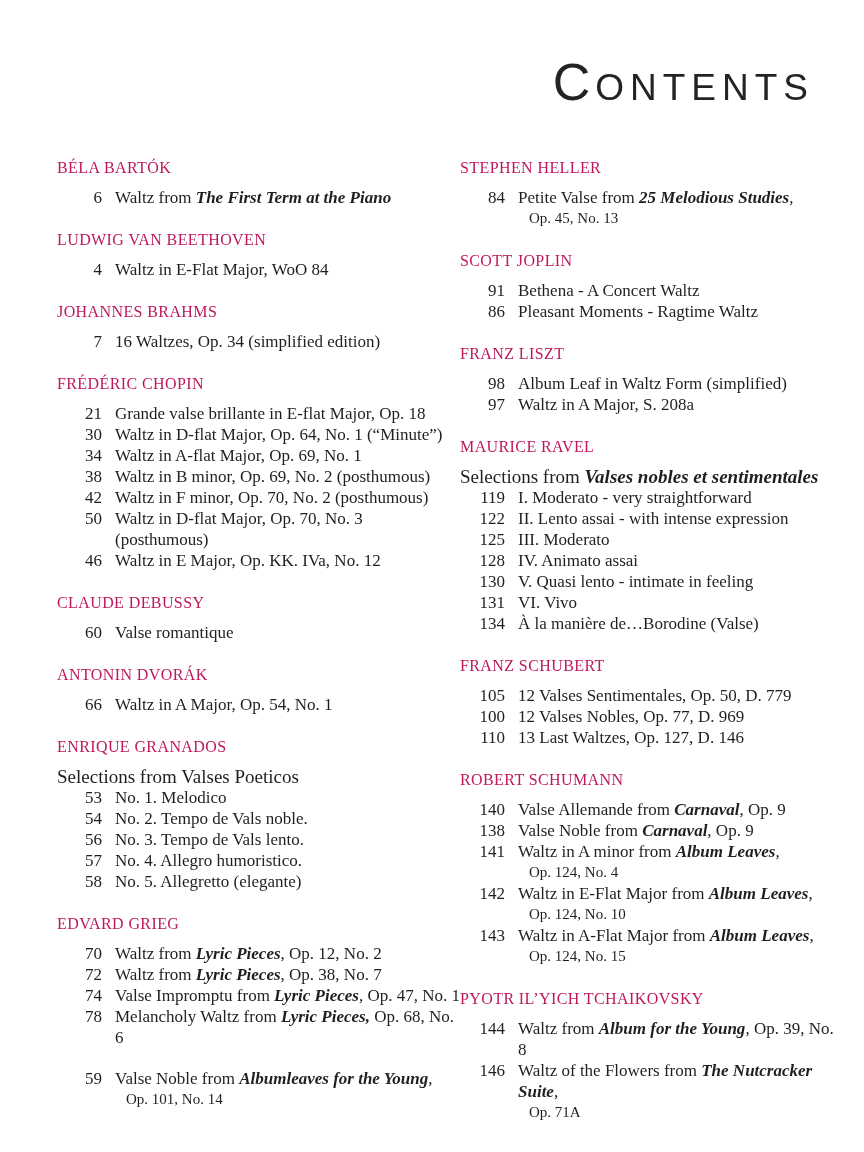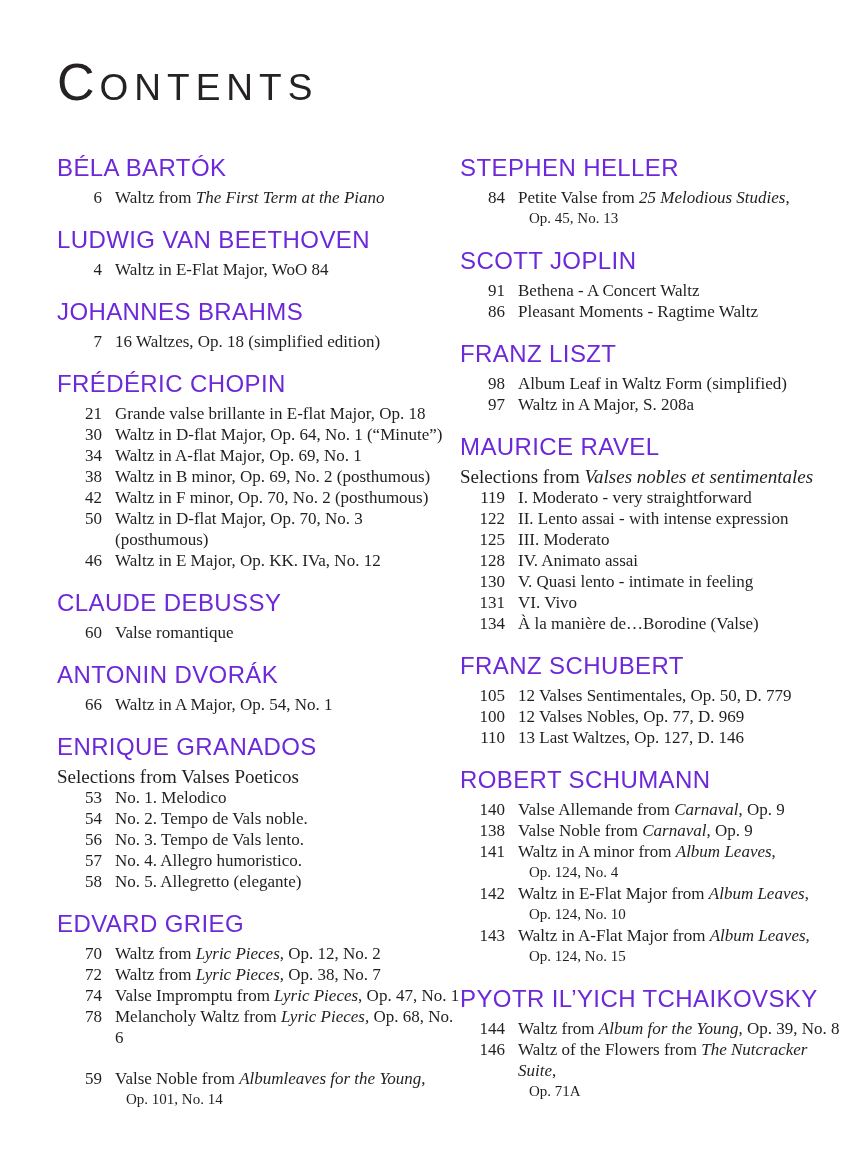--- a/index.html
+++ b/index.html
@@ -13,21 +13,21 @@
     height: 1152px;
     box-sizing: border-box;
     background: #ffffff;
     color: #211e1f;
     padding: 52px 20px 0 57px;
     overflow: hidden;
   }
   h1.title {
     margin: 0 0 44px 0;
     padding-right: 30px;
-    text-align: left;
+    text-align: right;
     font-family: "Liberation Sans", sans-serif;
     font-weight: 400;
     color: #262223;
     white-space: nowrap;
   }
   h1.title .cap {
     font-size: 52px;
     letter-spacing: 5px;
   }
   h1.title .rest {
@@ -36,26 +36,26 @@
   }
   .cols {
     display: flex;
     align-items: flex-start;
   }
   .col { box-sizing: border-box; }
   .col-left  { width: 403px; flex: none; }
   .col-right { width: 384px; flex: none; }
   .section { margin: 0 0 20px 0; }
   .composer {
-    font-family: Liberation Sans, sans-serif;
+    font-family: Liberation Serif, serif;
     font-weight: 400;
-    font-size: 24px;
+    font-size: 16px;
     line-height: 23px;
     letter-spacing: 0.4px;
-    color: #6d28d9;
+    color: #be185d;
     margin: 0 0 8px 0;
   }
   .note {
     font-family: "Liberation Serif", serif;
     font-size: 19px;
     line-height: 21px;
     margin: 0;
     color: #211e1f;
   }
   .entry {
@@ -74,21 +74,21 @@
   .etitle { margin-left: 13px; }
   .cont {
     font-family: "Liberation Serif", serif;
     font-size: 15px;
     line-height: 21px;
     margin-left: 69px;
     color: #211e1f;
   }
   .etitle em, .note em {
     font-style: italic;
-    font-weight: normal;
+    font-weight: bold;
   }
 </style>
 </head>
 <body>
 
 <div class="page">
   <h1 class="title"><span class="cap">C</span><span class="rest">ONTENTS</span></h1>
   <div class="cols">
     <div class="col col-left">
         <div class="section">
@@ -102,21 +102,21 @@
           <h2 class="composer">LUDWIG VAN BEETHOVEN</h2>
           <div class="entry">
             <span class="num">4</span>
             <span class="etitle"><span>Waltz in E-Flat Major, WoO 84</span></span>
           </div>
         </div>
         <div class="section">
           <h2 class="composer">JOHANNES BRAHMS</h2>
           <div class="entry">
             <span class="num">7</span>
-            <span class="etitle"><span>16 Waltzes, Op. 18 (simplified edition)</span></span>
+            <span class="etitle"><span>16 Waltzes, Op. 34 (simplified edition)</span></span>
           </div>
         </div>
         <div class="section">
           <h2 class="composer">FRÉDÉRIC CHOPIN</h2>
           <div class="entry">
             <span class="num">21</span>
             <span class="etitle"><span>Grande valse brillante in E-flat Major, Op. 18</span></span>
           </div>
           <div class="entry">
             <span class="num">30</span>

